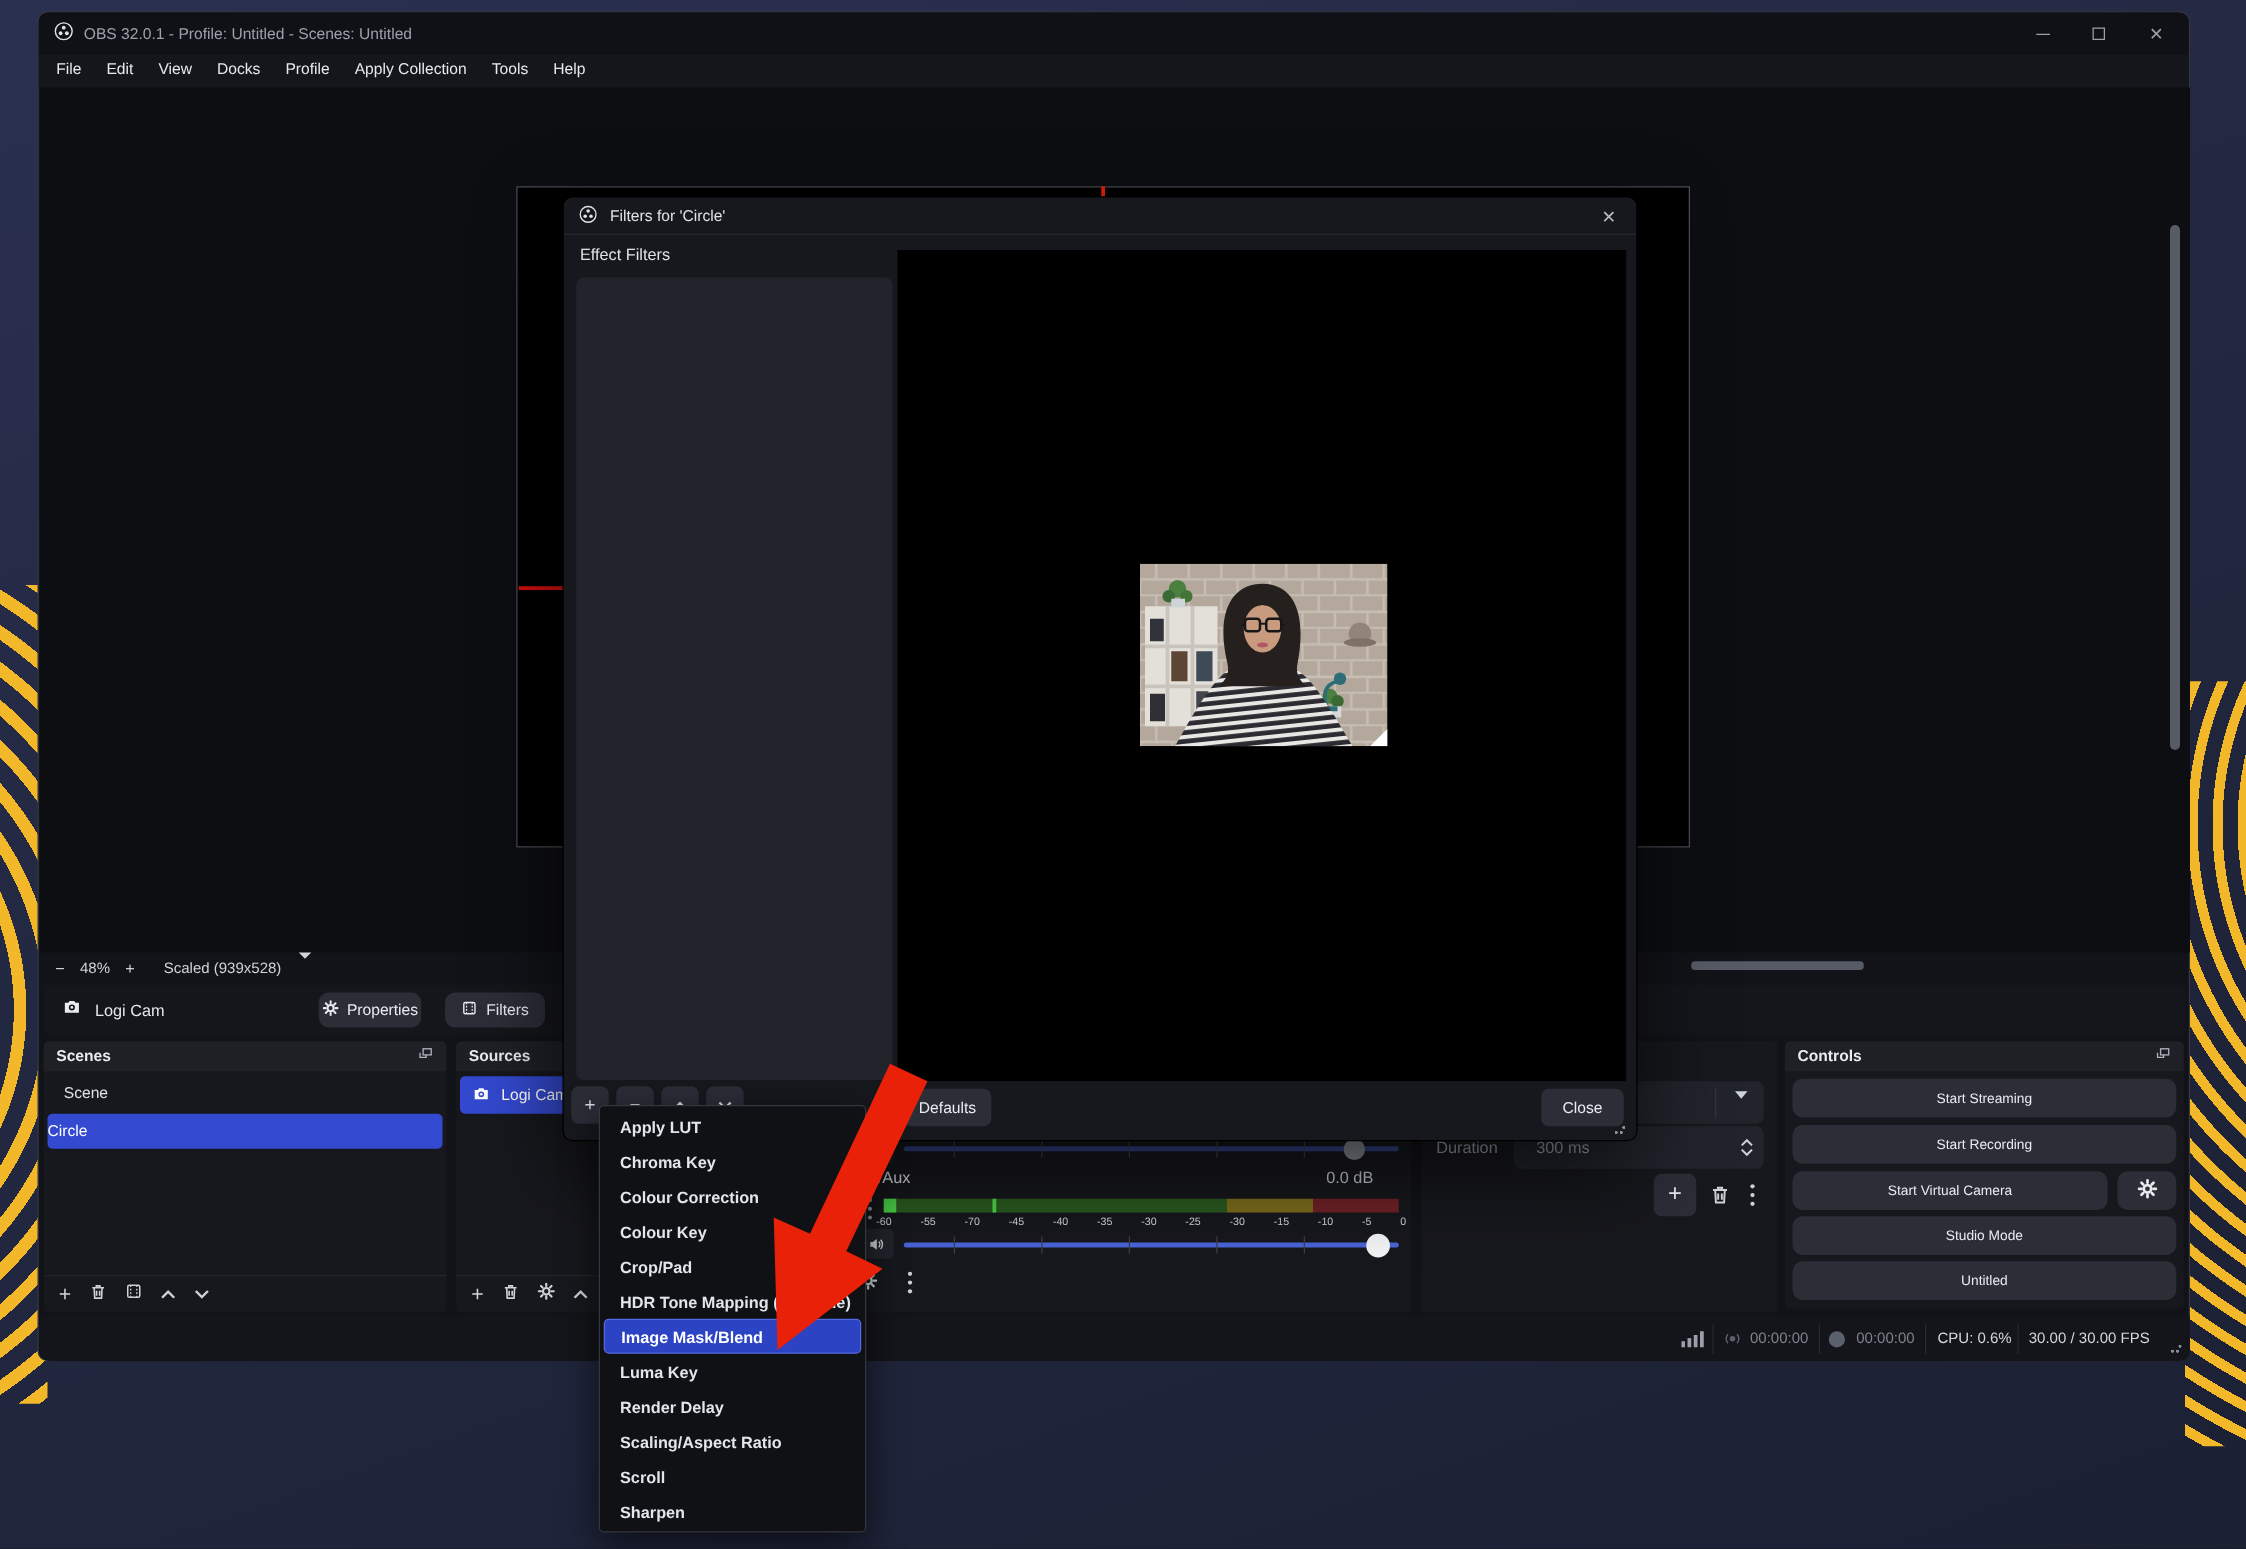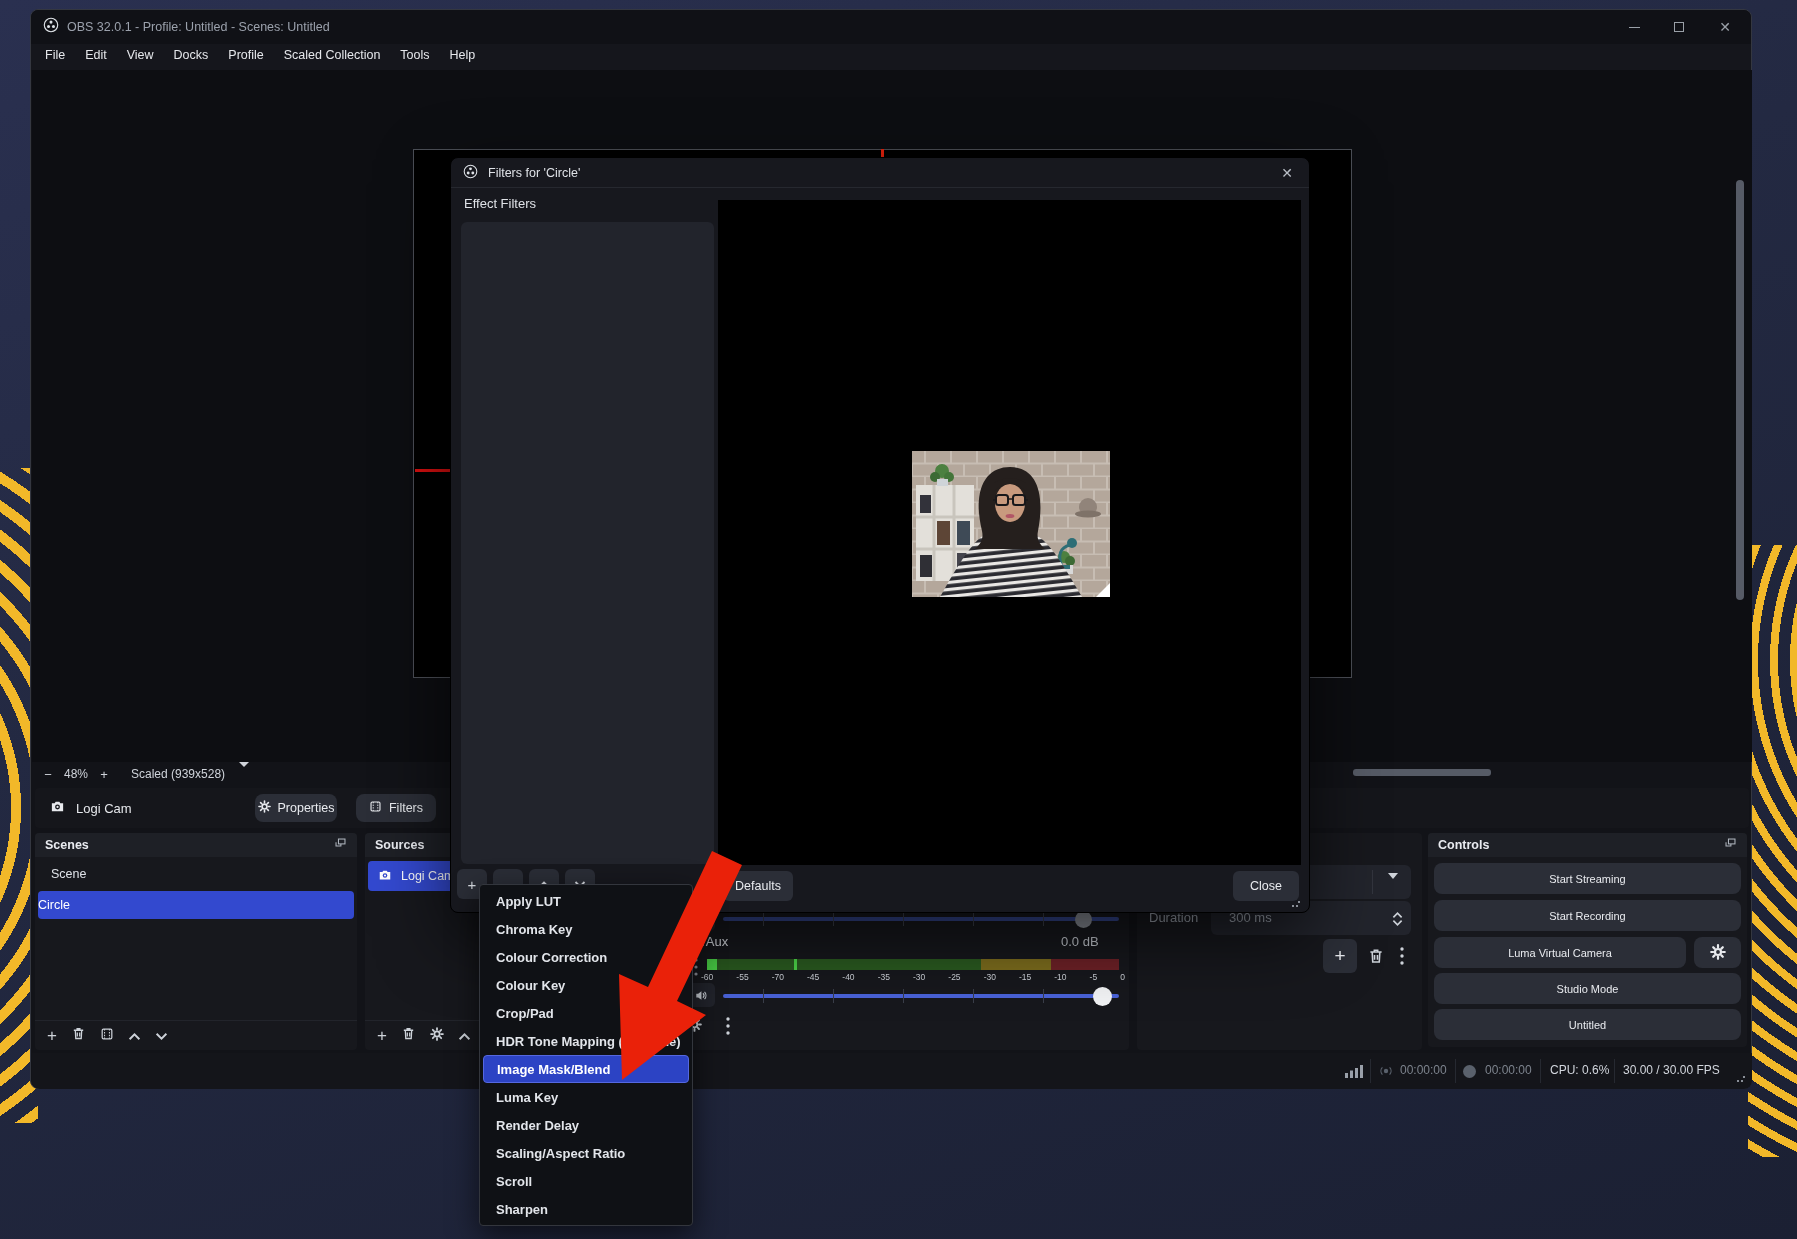--- a/index.html
+++ b/index.html
@@ -132,21 +132,21 @@
         </div>
     </div>
 
     <div class="menubar">
 
     <span>File</span>
         <span>Edit</span>
         <span>View</span>
         <span>Docks</span>
         <span>Profile</span>
-        <span>Scaled Collection</span>
+        <span>Apply Collection</span>
         <span>Tools</span>
         <span>Help</span>
       </div>
 
     <div class="preview-area">
       <div class="canvas"></div>
       <div class="red-tick"></div>
       <div class="red-line"></div>
       <div class="vscroll"></div>
     </div>
@@ -366,21 +366,21 @@
       <div class="panel-h">
         <span>Controls</span>
           <span class="spacer"></span>
         <span><svg width="13" height="13" viewBox="0 0 16 16">
               <rect x="5.5" y="2.5" width="8" height="6" fill="none" stroke="#aeb4bd" stroke-width="1.3"></rect>
               <path d="M2.5 6.5v4.5h6V8.5" fill="none" stroke="#aeb4bd" stroke-width="1.3"></path>
             </svg></span>
       </div>
       <div class="ctl-btn" style="top:30px">Start Streaming</div>
       <div class="ctl-btn" style="top:67px">Start Recording</div>
-      <div class="ctl-btn" style="top:104px;width:252px">Luma Virtual Camera</div>
+      <div class="ctl-btn" style="top:104px;width:252px">Start Virtual Camera</div>
       <div class="ctl-btn" style="top:104px;left:266px;width:47px">
         <span><svg width="16" height="16" viewBox="0 0 16 16">
               <g stroke="#e8eaee" stroke-width="2.2" stroke-linecap="round">
                 <circle cx="8" cy="8" r="3" fill="none"></circle>
                 <path d="M8 1.2v2M8 12.8v2M1.2 8h2M12.8 8h2M3.2 3.2l1.4 1.4M11.4 11.4l1.4 1.4M12.8 3.2l-1.4 1.4M4.6 11.4l-1.4 1.4"></path>
               </g>
             </svg></span>
       </div>
       <div class="ctl-btn" style="top:140px">Studio Mode</div>
       <div class="ctl-btn" style="top:176px">Untitled</div>

